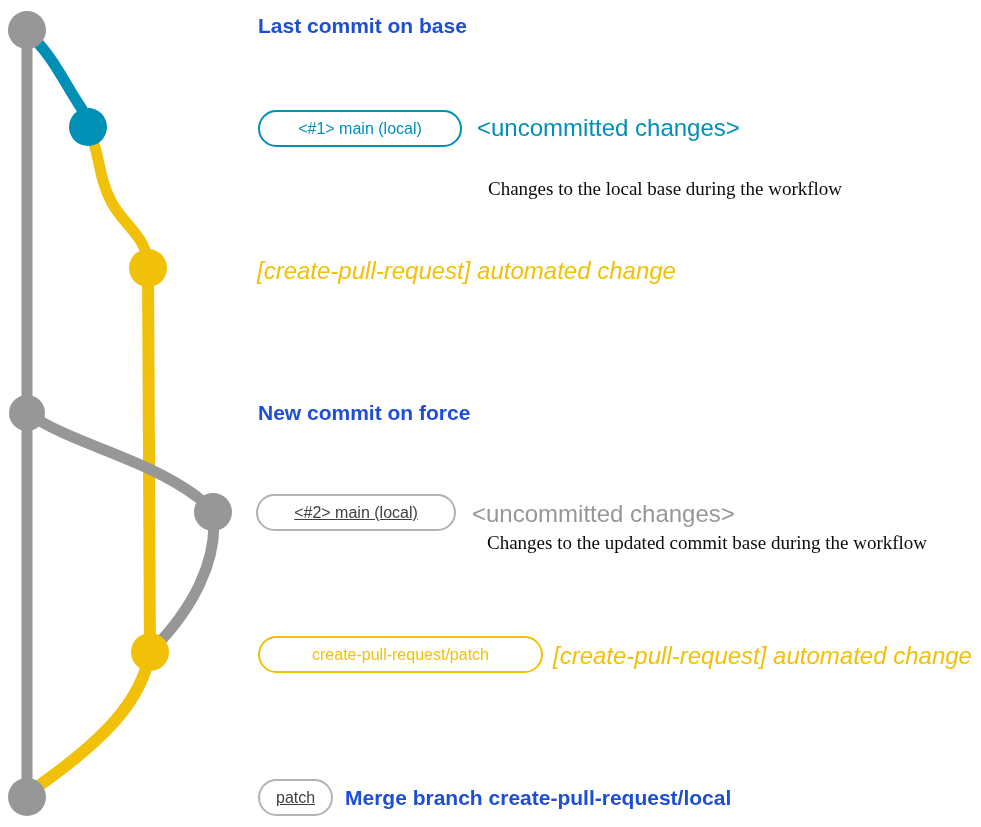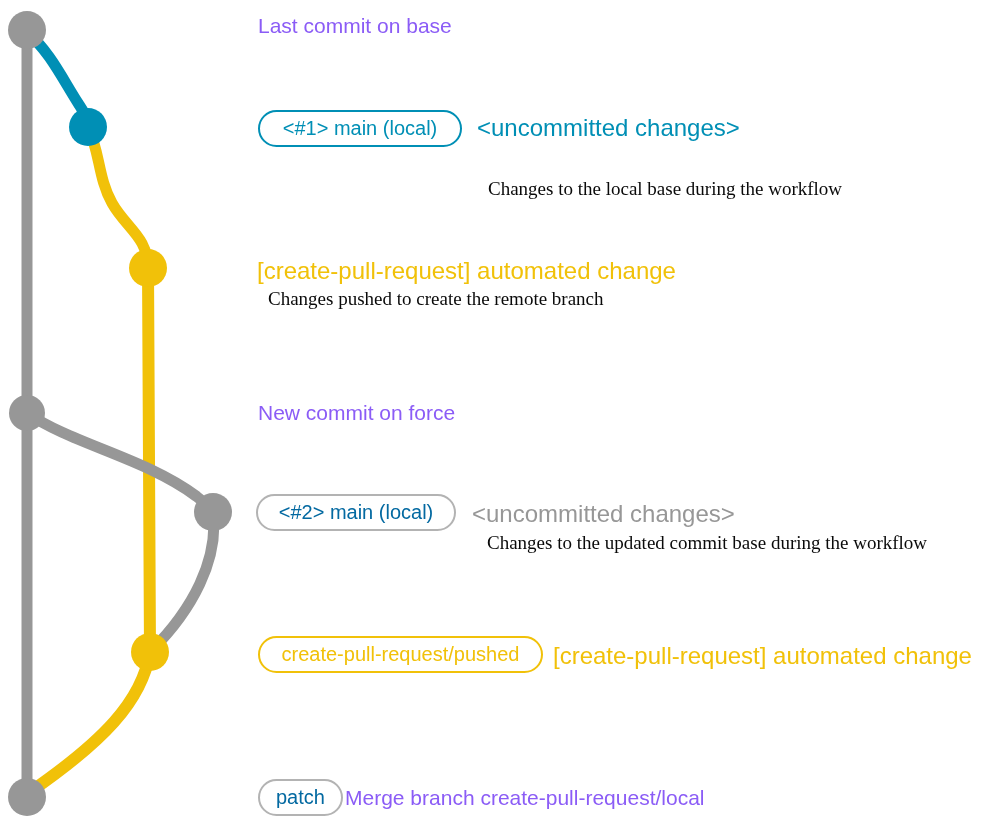--- a/index.html
+++ b/index.html
@@ -17,47 +17,48 @@
   }
   .graph-svg {
     position: absolute;
     left: 0;
     top: 0;
   }
   .abs { position: absolute; }
 
   .caption {
     font-size: 21px;
-    color: #8b5cf6;
+    color: #1d4ed8;
     white-space: nowrap;
+    font-weight: bold;
   }
   .branch-label {
     display: inline-flex;
     align-items: center;
     justify-content: center;
     box-sizing: border-box;
     height: 37px;
     border: 2px solid;
     border-radius: 19px;
-    font-size: 20px;
+    font-size: 16px;
     padding: 0 16px;
     white-space: nowrap;
     background: #ffffff;
   }
   .label-blue   { color: #008fb5; border-color: #008fb5; }
-  .label-gray   { color: #0369a1; border-color: #b3b3b3; }
+  .label-gray   { color: #404040; border-color: #b3b3b3; text-decoration: underline; }
   .label-yellow { color: #f1c109; border-color: #f1c109; }
 
   .msg {
     font-size: 24px;
     white-space: nowrap;
   }
   .msg-blue   { color: #008fb5; }
   .msg-gray   { color: #979797; }
-  .msg-yellow { color: #f1c109; }
+  .msg-yellow { color: #f1c109; font-style: italic; }
 
   .note {
     font-family: "Liberation Serif", serif;
     font-size: 19px;
     color: #0a0a0a;
     white-space: nowrap;
   }
 </style>
 </head>
 <body>
@@ -83,27 +84,26 @@
     <circle cx="27" cy="797" r="19" fill="#979797"></circle>
   </svg>
 
   <div class="abs caption" style="left:258px; top:14px;">Last commit on base</div>
 
   <div class="abs branch-label label-blue" style="left:258px; top:110px; min-width:204px;">&lt;#1&gt; main (local)</div>
   <div class="abs msg msg-blue" style="left:477px; top:114px;">&lt;uncommitted changes&gt;</div>
   <div class="abs note" style="left:488px; top:146px;margin-top:32px;">Changes to the local base during the workflow</div>
 
   <div class="abs msg msg-yellow" style="left:257px; top:257px;">[create-pull-request] automated change</div>
-  <div class="abs note" style="left:268px; top:288px;">Changes pushed to create the remote branch</div>
 
   <div class="abs caption" style="left:258px; top:401px;">New commit on force</div>
 
   <div class="abs branch-label label-gray" style="left:256px; top:494px; min-width:200px;">&lt;#2&gt; main (local)</div>
   <div class="abs msg msg-gray" style="left:472px; top:500px;">&lt;uncommitted changes&gt;</div>
   <div class="abs note" style="left:487px; top:532px;">Changes to the updated commit base during the workflow</div>
 
-  <div class="abs branch-label label-yellow" style="left:258px; top:636px; min-width:285px;">create-pull-request/pushed</div>
+  <div class="abs branch-label label-yellow" style="left:258px; top:636px; min-width:285px;">create-pull-request/patch</div>
   <div class="abs msg msg-yellow" style="left:553px; top:642px;">[create-pull-request] automated change</div>
 
   <div class="abs branch-label label-gray" style="left:258px; top:779px; min-width:73px;">patch</div>
   <div class="abs caption" style="left:345px; top:786px;">Merge branch create-pull-request/local</div>
 
 </div>
 
 </body></html>

